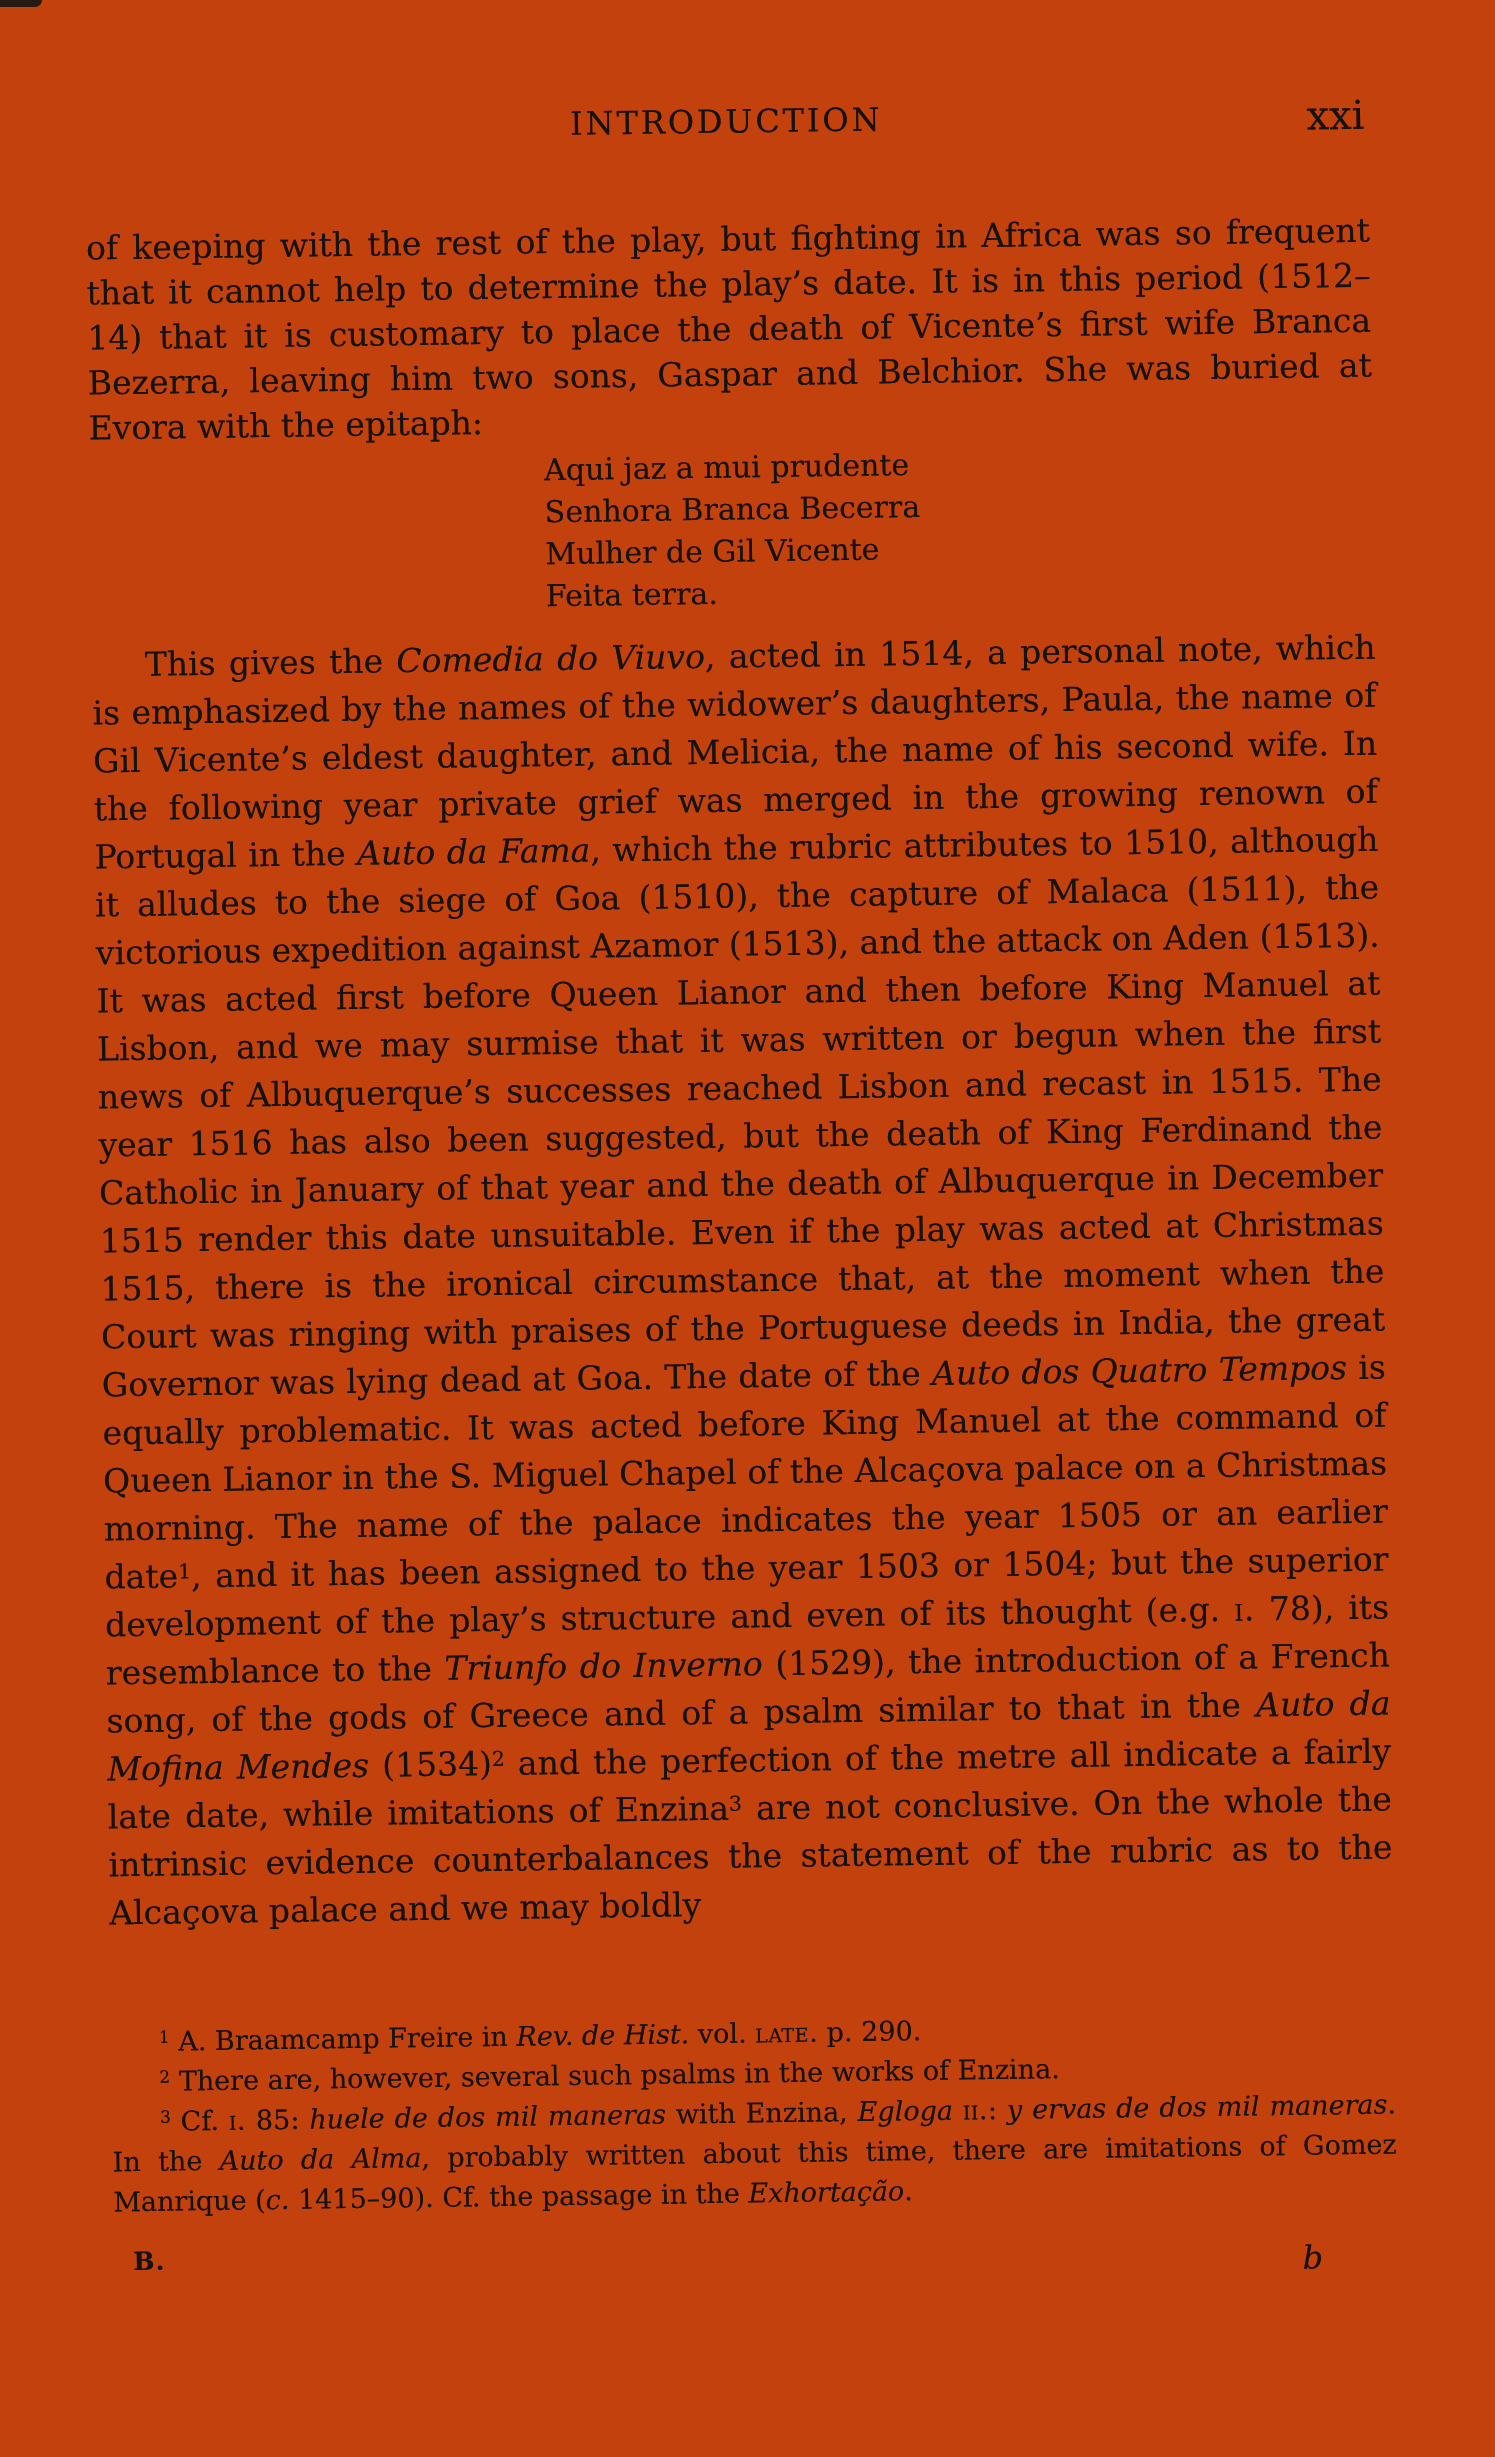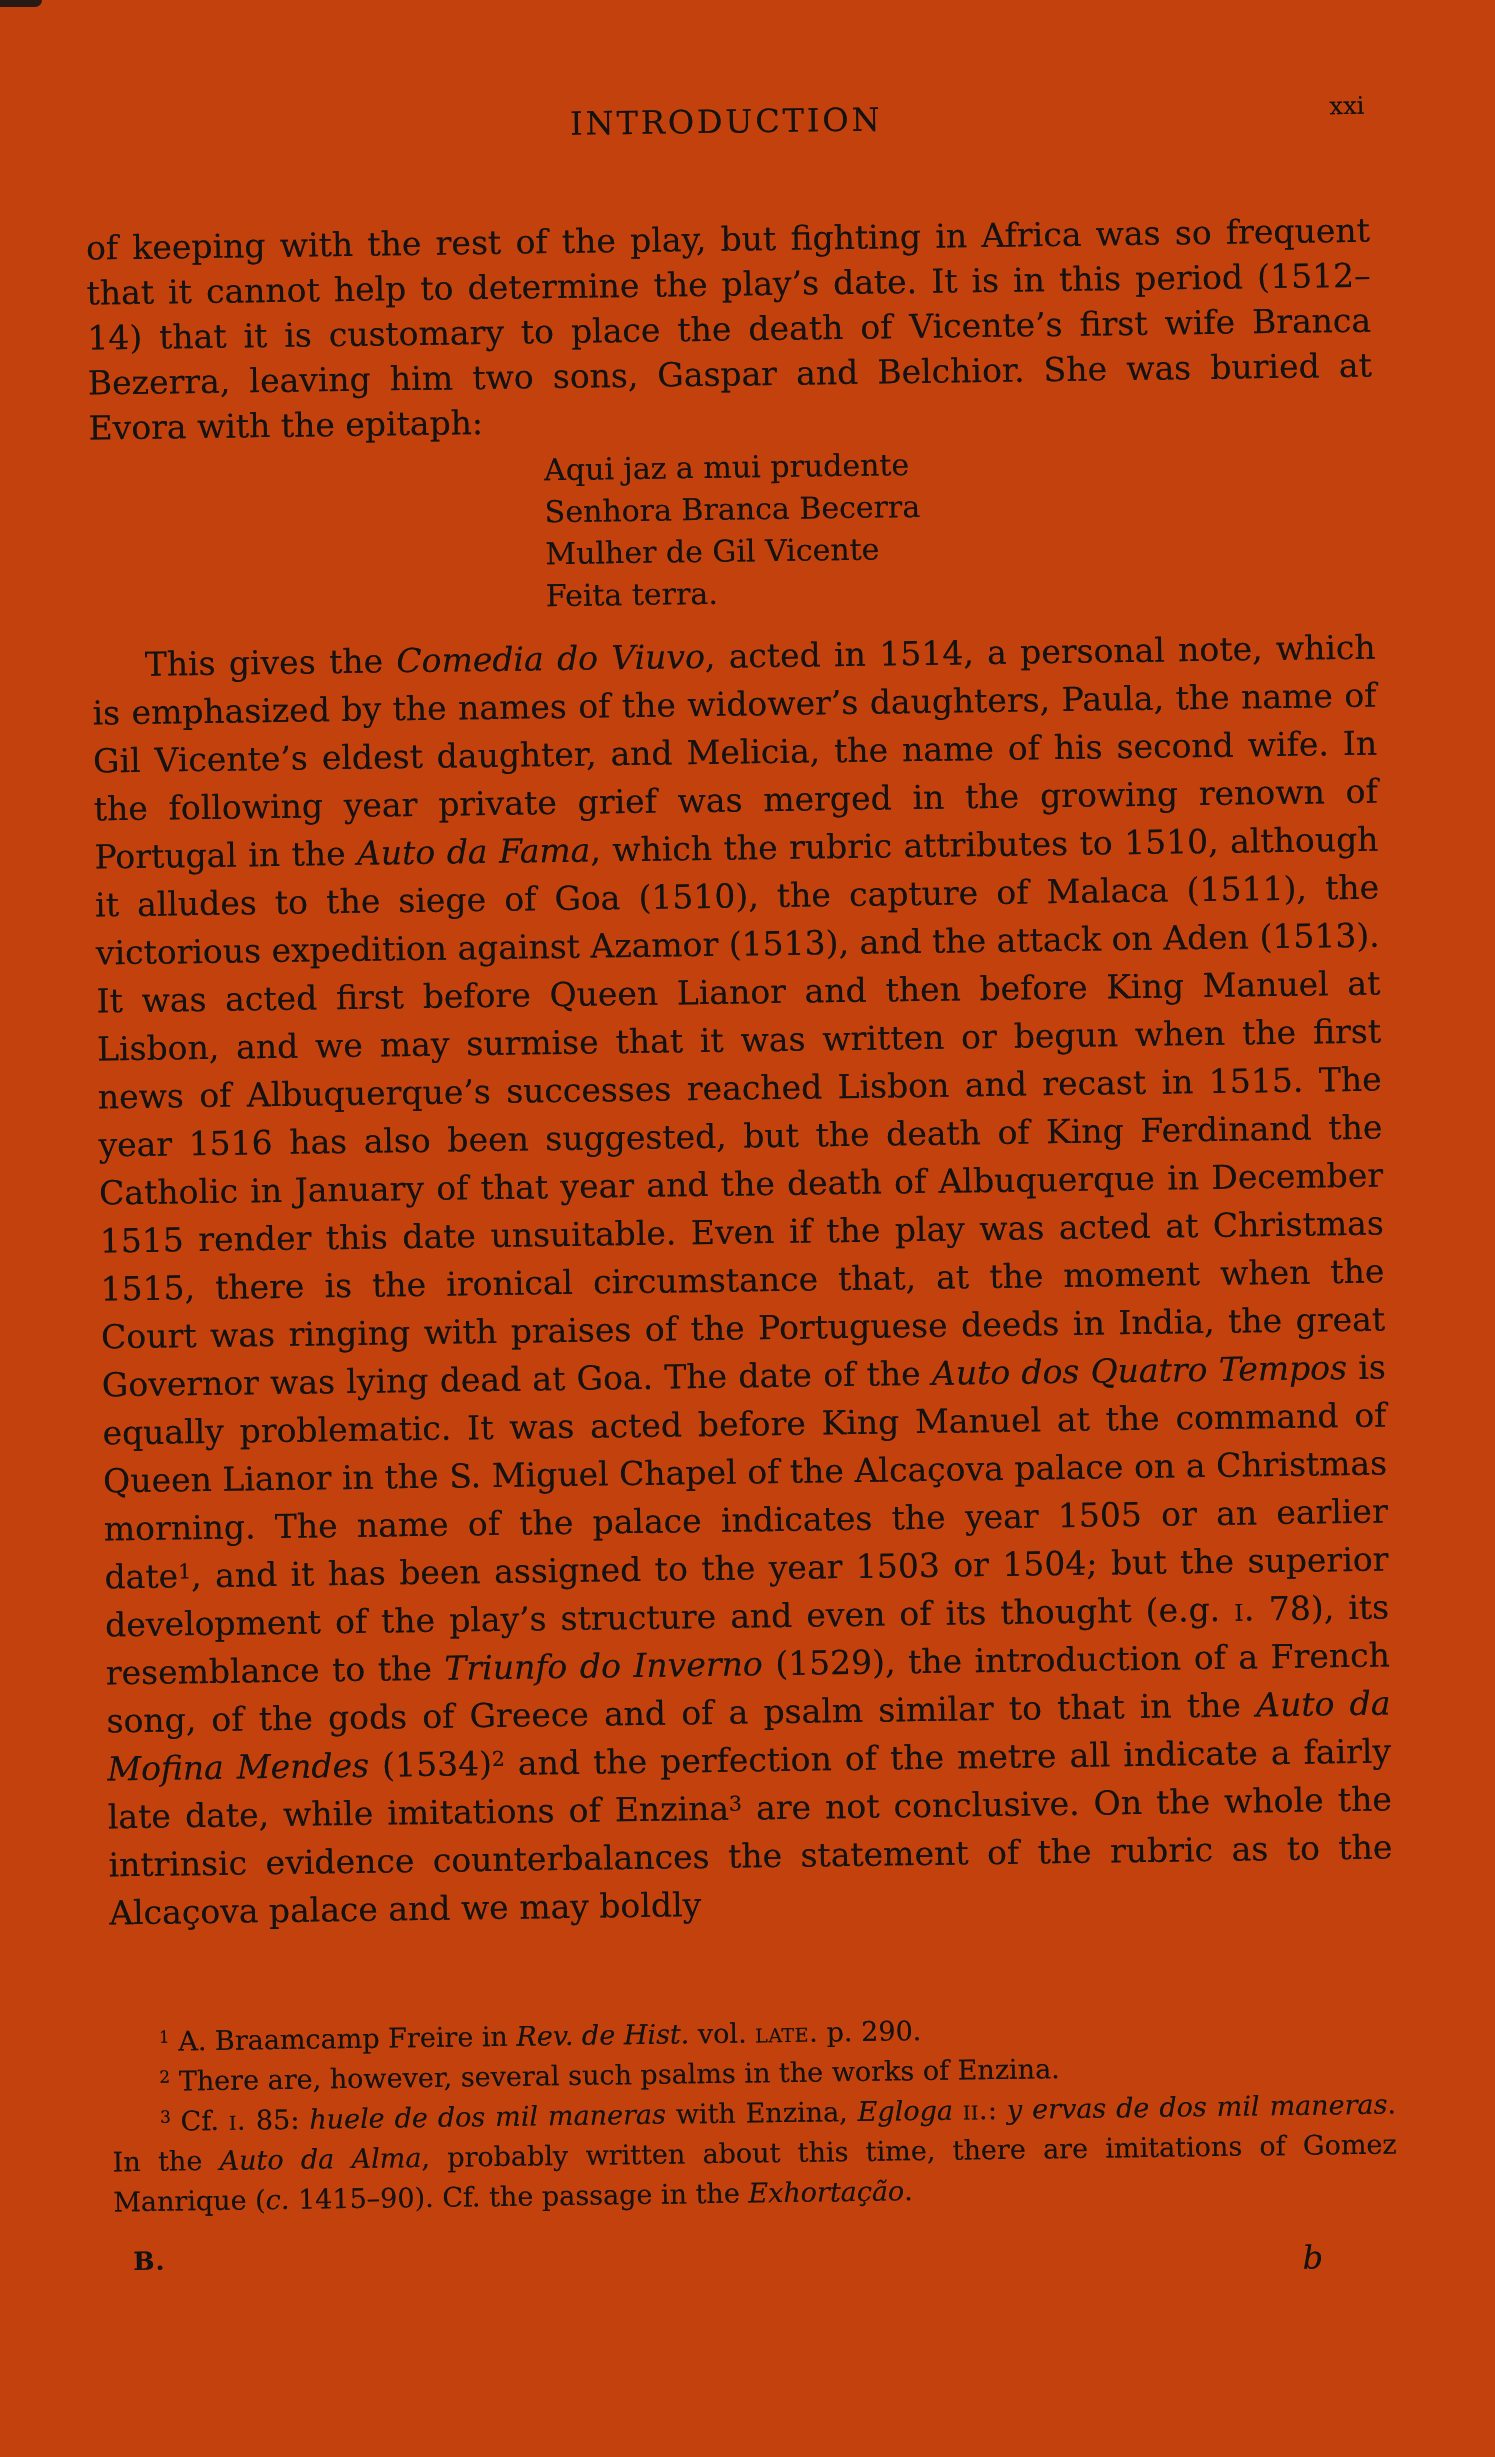--- a/index.html
+++ b/index.html
@@ -33,21 +33,21 @@
   .head-title {
     text-align: center;
     font-size: 32px;
     letter-spacing: 2.9px;
     white-space: nowrap;
   }
   .head-pagenum {
     position: absolute;
     top: -1.9px;
     right: 3.9px;
-    font-size: 24px;
+    font-size: 40px;
   }
   .para {
     margin: 0;
     text-align: justify;
     font-size: 33px;
   }
   .para-opening {
     position: absolute;
     top: 216px;
     left: 97px;

